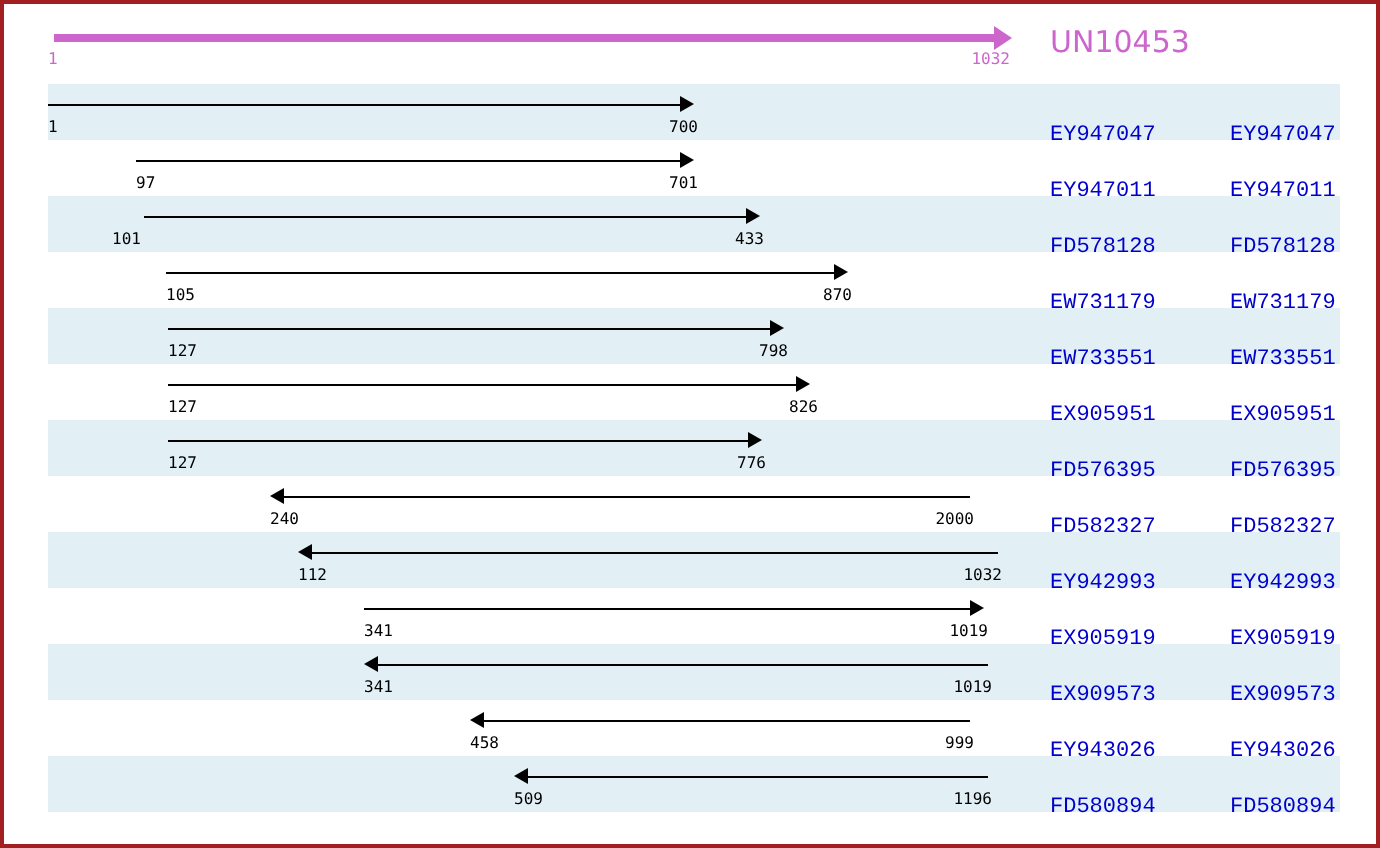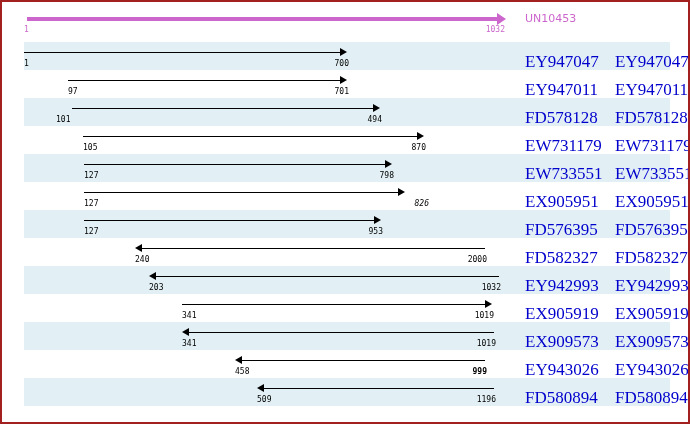--- a/index.html
+++ b/index.html
@@ -44,21 +44,21 @@
   .query-num {
     position: absolute;
     font-size: 8px;
     color: #cc66cc;
     font-family: "DejaVu Sans Mono", "Liberation Mono", monospace;
     top: 23px;
     white-space: nowrap;
   }
   .query-name {
     position: absolute;
-    font-size: 11px;
+    font-size: 15px;
     color: #cc66cc;
     font-family: "DejaVu Sans", "Liberation Sans", sans-serif;
     top: 10px;
     left: 523px;
     white-space: nowrap;
   }
 
   
   .row {
     position: absolute;
@@ -99,24 +99,24 @@
     color: #000000;
     font-family: "DejaVu Sans Mono", "Liberation Mono", monospace;
     top: 17px;
     white-space: nowrap;
   }
   .hsp-num.start { transform: translateX(0); }
   .hsp-num.end   { transform: translateX(-100%); }
 
   .acc {
     position: absolute;
-    font-size: 17px;
+    font-size: 11px;
     color: #0000cc;
-    font-family: Liberation Serif, serif;
-    top: 10px;
+    font-family: Liberation Mono, monospace;
+    top: 20px;
     white-space: nowrap;
   }
   .acc.col1 { left: 523px; }
   .acc.col2 { left: 613px; }
 </style>
 </head>
 <body>
 
 <div id="viewport">
 
@@ -145,21 +145,21 @@
         <div class="hsp-num start" style="left: 66px;">97</div>
         <div class="hsp-num end" style="left: 347px;">701</div>
         <div class="acc col1">EY947011</div>
         <div class="acc col2">EY947011</div>
       </div>
       <div class="row odd" style="top: 96px;">
         <div class="band"></div>
         <div class="hsp-line" style="left: 70px; width: 301px;"></div>
         <div class="hsp-head right" style="left: 371px;"></div>
         <div class="hsp-num start" style="left: 54px;">101</div>
-        <div class="hsp-num end" style="left: 380px;">494</div>
+        <div class="hsp-num end" style="left: 380px;">433</div>
         <div class="acc col1">FD578128</div>
         <div class="acc col2">FD578128</div>
       </div>
       <div class="row even" style="top: 124px;">
         <div class="band"></div>
         <div class="hsp-line" style="left: 81px; width: 334px;"></div>
         <div class="hsp-head right" style="left: 415px;"></div>
         <div class="hsp-num start" style="left: 81px;">105</div>
         <div class="hsp-num end" style="left: 424px;">870</div>
         <div class="acc col1">EW731179</div>
@@ -172,47 +172,47 @@
         <div class="hsp-num start" style="left: 82px;">127</div>
         <div class="hsp-num end" style="left: 392px;">798</div>
         <div class="acc col1">EW733551</div>
         <div class="acc col2">EW733551</div>
       </div>
       <div class="row even" style="top: 180px;">
         <div class="band"></div>
         <div class="hsp-line" style="left: 82px; width: 314px;"></div>
         <div class="hsp-head right" style="left: 396px;"></div>
         <div class="hsp-num start" style="left: 82px;">127</div>
-        <div class="hsp-num end" style="left: 427px; font-style: italic;">826</div>
+        <div class="hsp-num end" style="left: 407px;">826</div>
         <div class="acc col1">EX905951</div>
         <div class="acc col2">EX905951</div>
       </div>
       <div class="row odd" style="top: 208px;">
         <div class="band"></div>
         <div class="hsp-line" style="left: 82px; width: 290px;"></div>
         <div class="hsp-head right" style="left: 372px;"></div>
         <div class="hsp-num start" style="left: 82px;">127</div>
-        <div class="hsp-num end" style="left: 381px;">953</div>
+        <div class="hsp-num end" style="left: 381px;">776</div>
         <div class="acc col1">FD576395</div>
         <div class="acc col2">FD576395</div>
       </div>
       <div class="row even" style="top: 236px;">
         <div class="band"></div>
         <div class="hsp-line" style="left: 140px; width: 343px;"></div>
         <div class="hsp-head left" style="left: 133px;"></div>
         <div class="hsp-num start" style="left: 133px;">240</div>
         <div class="hsp-num end" style="left: 485px;">2000</div>
         <div class="acc col1">FD582327</div>
         <div class="acc col2">FD582327</div>
       </div>
       <div class="row odd" style="top: 264px;">
         <div class="band"></div>
         <div class="hsp-line" style="left: 154px; width: 343px;"></div>
         <div class="hsp-head left" style="left: 147px;"></div>
-        <div class="hsp-num start" style="left: 147px;">203</div>
+        <div class="hsp-num start" style="left: 147px;">112</div>
         <div class="hsp-num end" style="left: 499px;">1032</div>
         <div class="acc col1">EY942993</div>
         <div class="acc col2">EY942993</div>
       </div>
       <div class="row even" style="top: 292px;">
         <div class="band"></div>
         <div class="hsp-line" style="left: 180px; width: 303px;"></div>
         <div class="hsp-head right" style="left: 483px;"></div>
         <div class="hsp-num start" style="left: 180px;">341</div>
         <div class="hsp-num end" style="left: 492px;">1019</div>
@@ -226,21 +226,21 @@
         <div class="hsp-num start" style="left: 180px;">341</div>
         <div class="hsp-num end" style="left: 494px;">1019</div>
         <div class="acc col1">EX909573</div>
         <div class="acc col2">EX909573</div>
       </div>
       <div class="row even" style="top: 348px;">
         <div class="band"></div>
         <div class="hsp-line" style="left: 240px; width: 243px;"></div>
         <div class="hsp-head left" style="left: 233px;"></div>
         <div class="hsp-num start" style="left: 233px;">458</div>
-        <div class="hsp-num end" style="left: 485px; font-weight: bold;">999</div>
+        <div class="hsp-num end" style="left: 485px;">999</div>
         <div class="acc col1">EY943026</div>
         <div class="acc col2">EY943026</div>
       </div>
       <div class="row odd" style="top: 376px;">
         <div class="band"></div>
         <div class="hsp-line" style="left: 262px; width: 230px;"></div>
         <div class="hsp-head left" style="left: 255px;"></div>
         <div class="hsp-num start" style="left: 255px;">509</div>
         <div class="hsp-num end" style="left: 494px;">1196</div>
         <div class="acc col1">FD580894</div>

